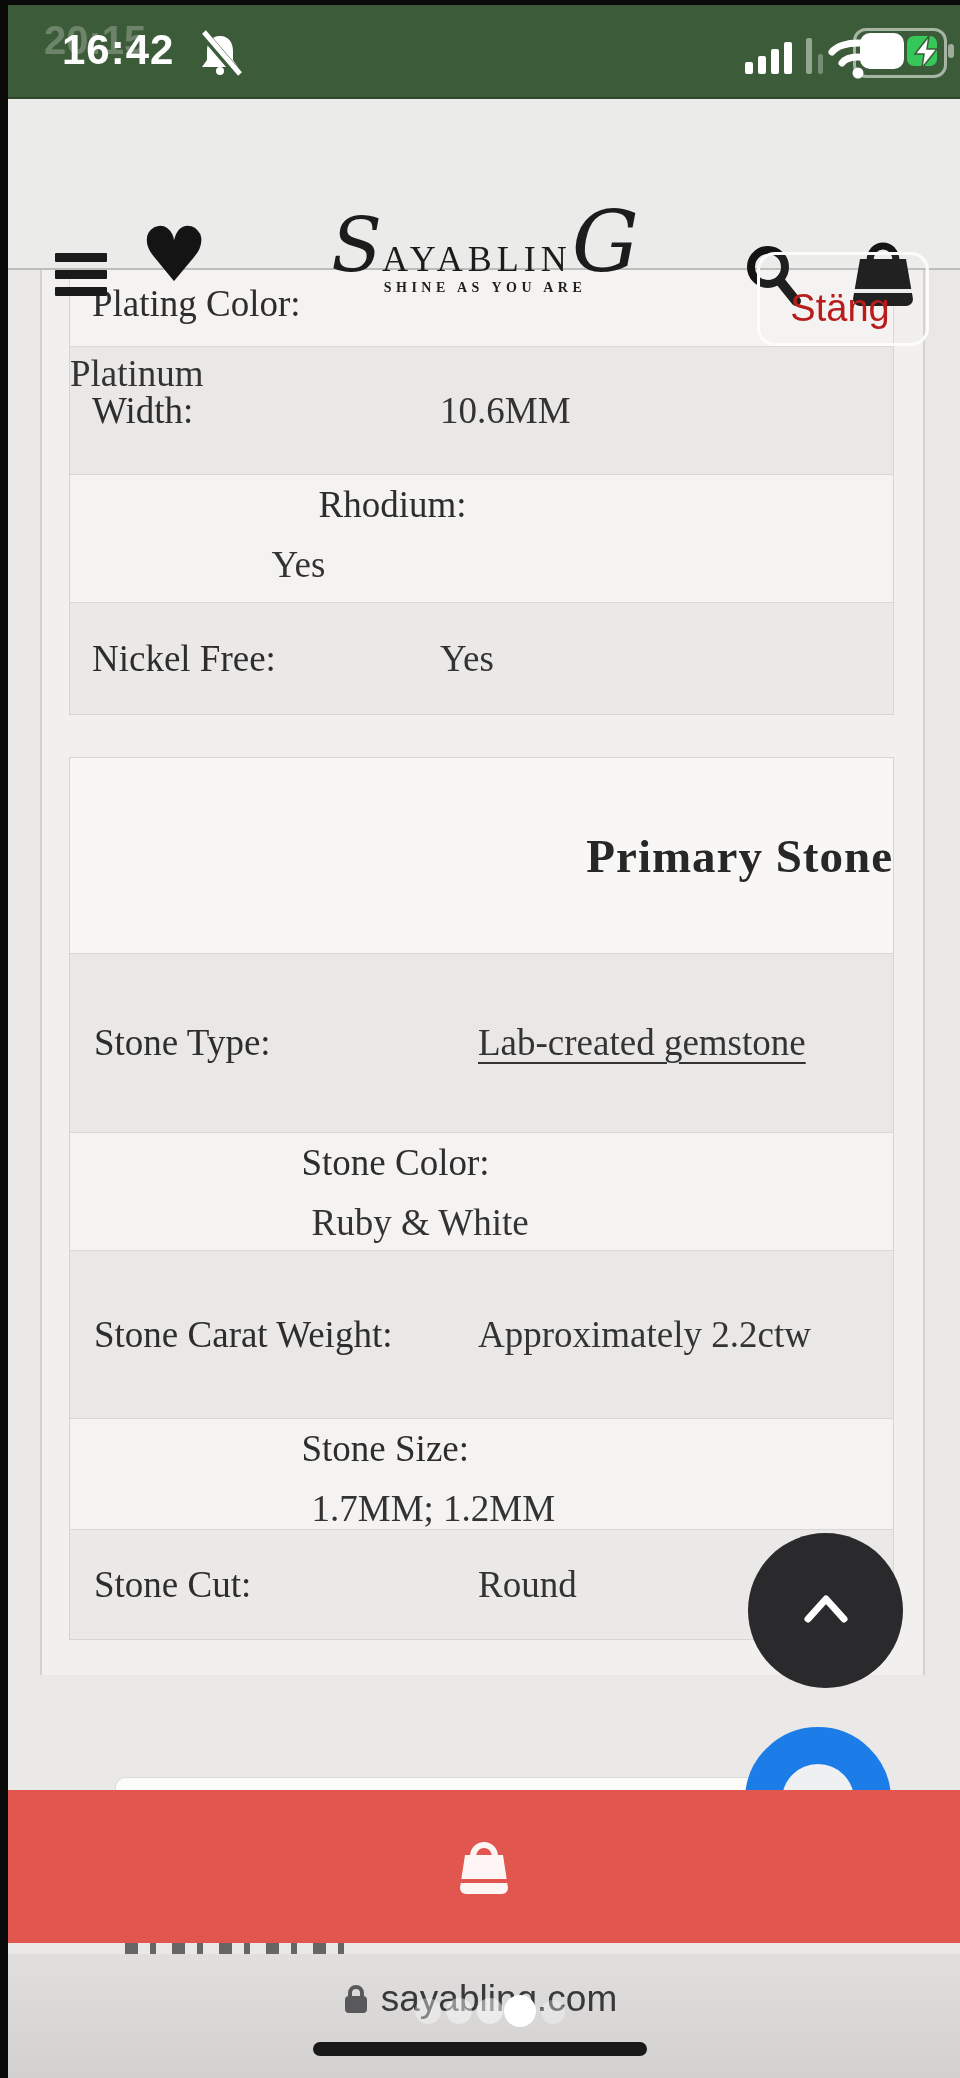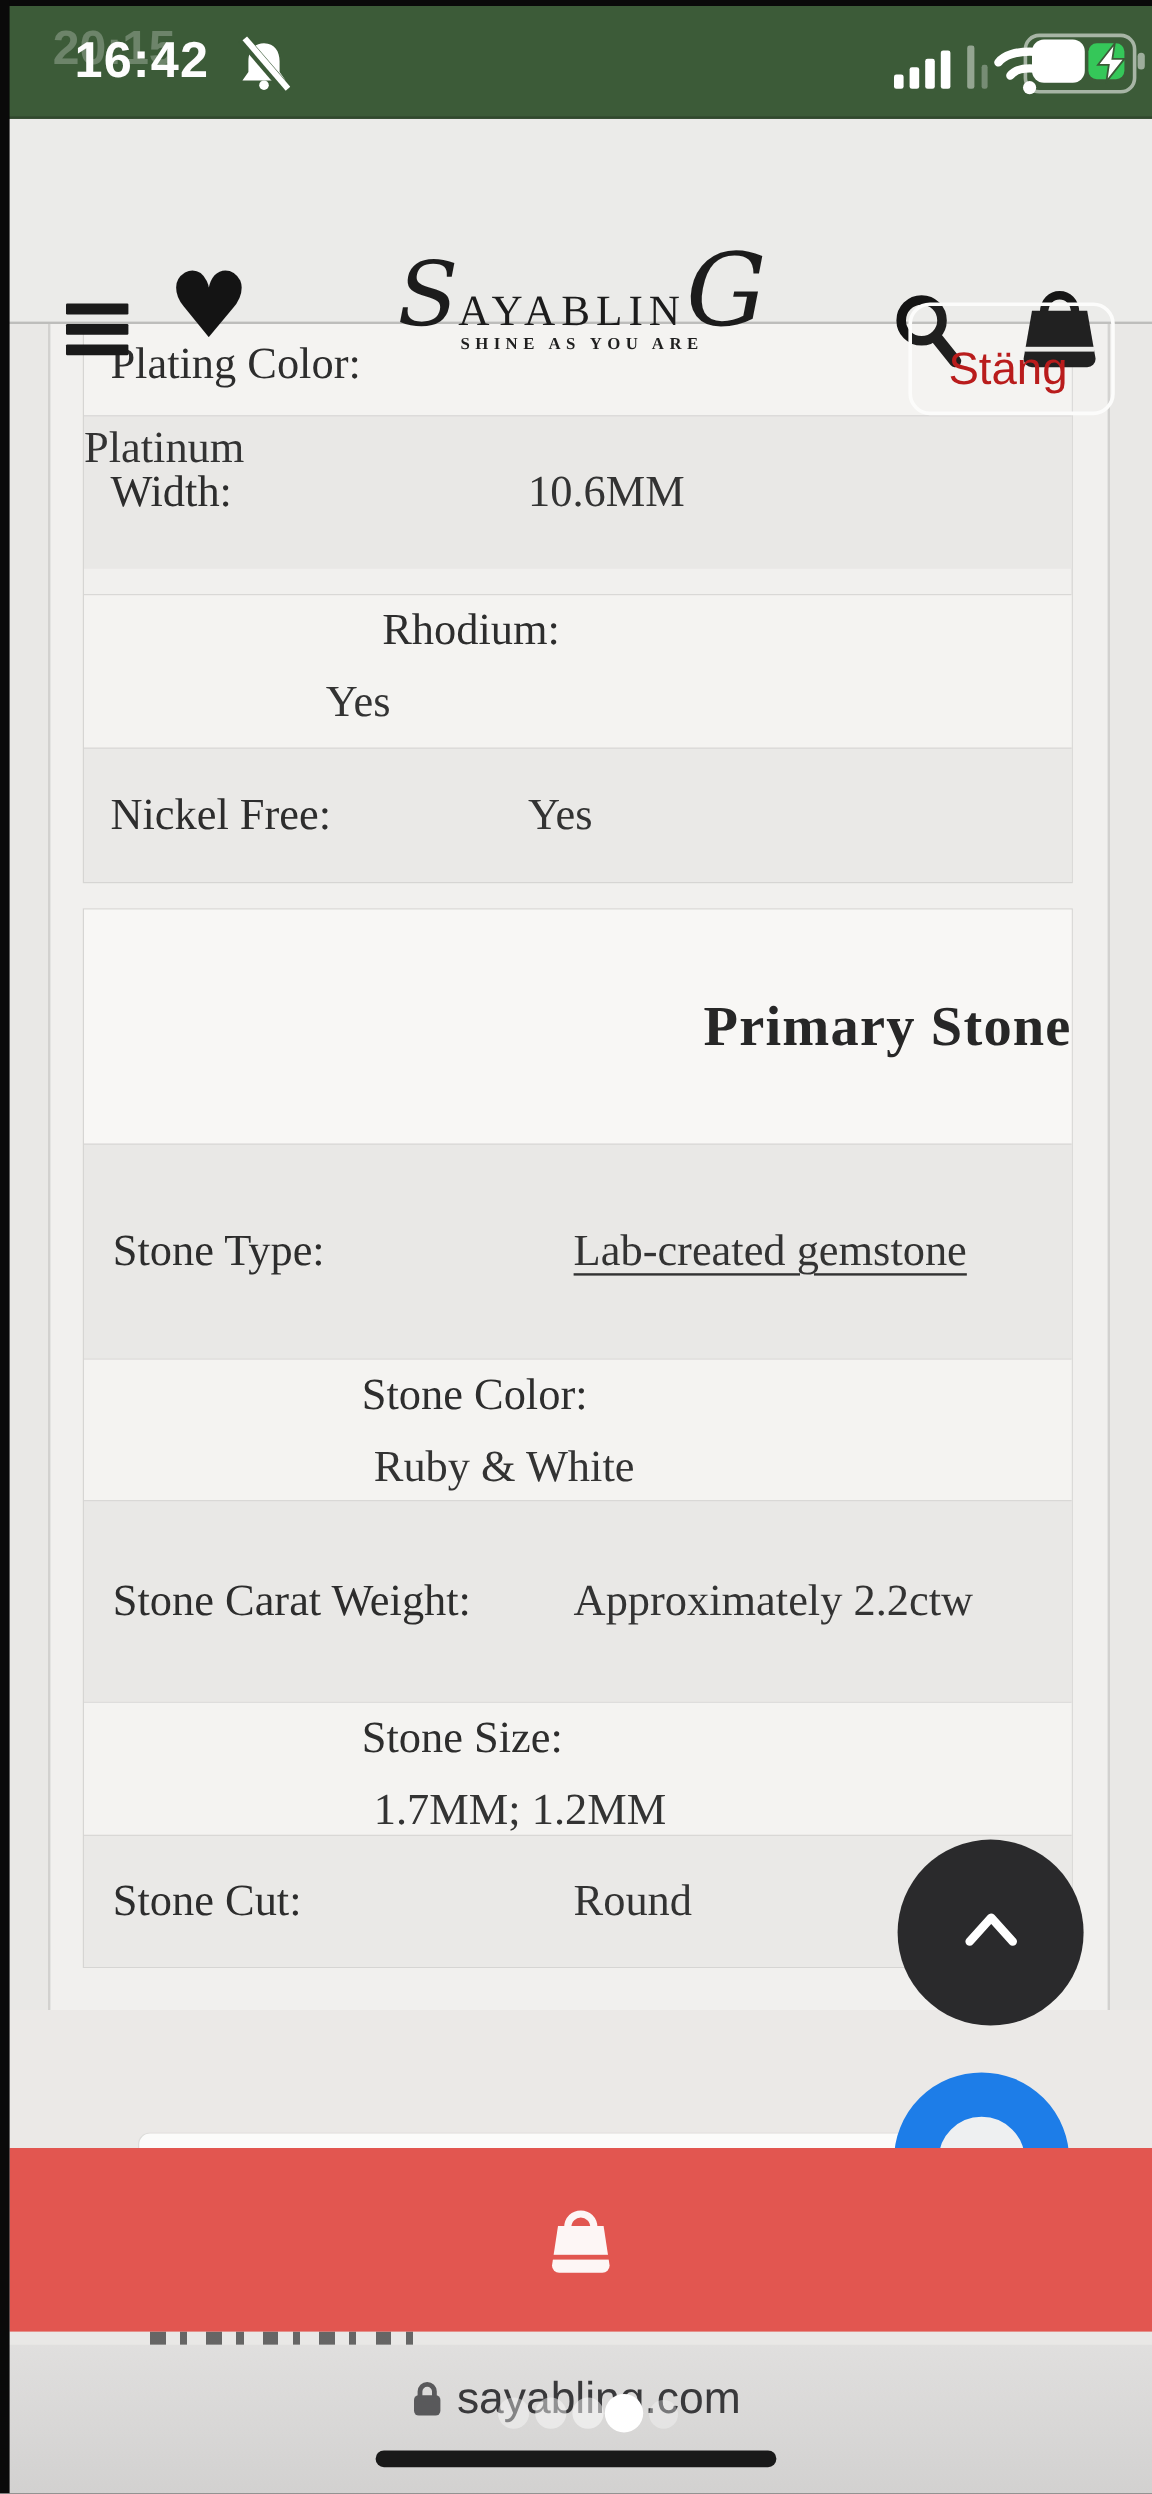--- a/index.html
+++ b/index.html
@@ -178,21 +178,21 @@
 
     <div class="tbl t1" style="top:0;">
       <div class="row r-light" style="height:77px;align-items:flex-start;">
         <div class="lab" style="line-height:70px;">Plating Color:</div>
         <div class="val" style="line-height:70px;">Platinum</div>
       </div>
       <div class="row r-gray" style="height:127px;">
         <div class="lab">Width:</div>
         <div class="val">10.6MM</div>
       </div>
-      <div class="row r-light" style="height:127px;margin-top:21px;">
+      <div class="row r-light" style="height:127px;">
         <div class="lab">Rhodium:</div>
         <div class="val">Yes</div>
       </div>
       <div class="row r-gray2" style="height:111px;">
         <div class="lab">Nickel Free:</div>
         <div class="val">Yes</div>
       </div>
     </div>
 
     <div class="tbl t2" style="top:489px;">

